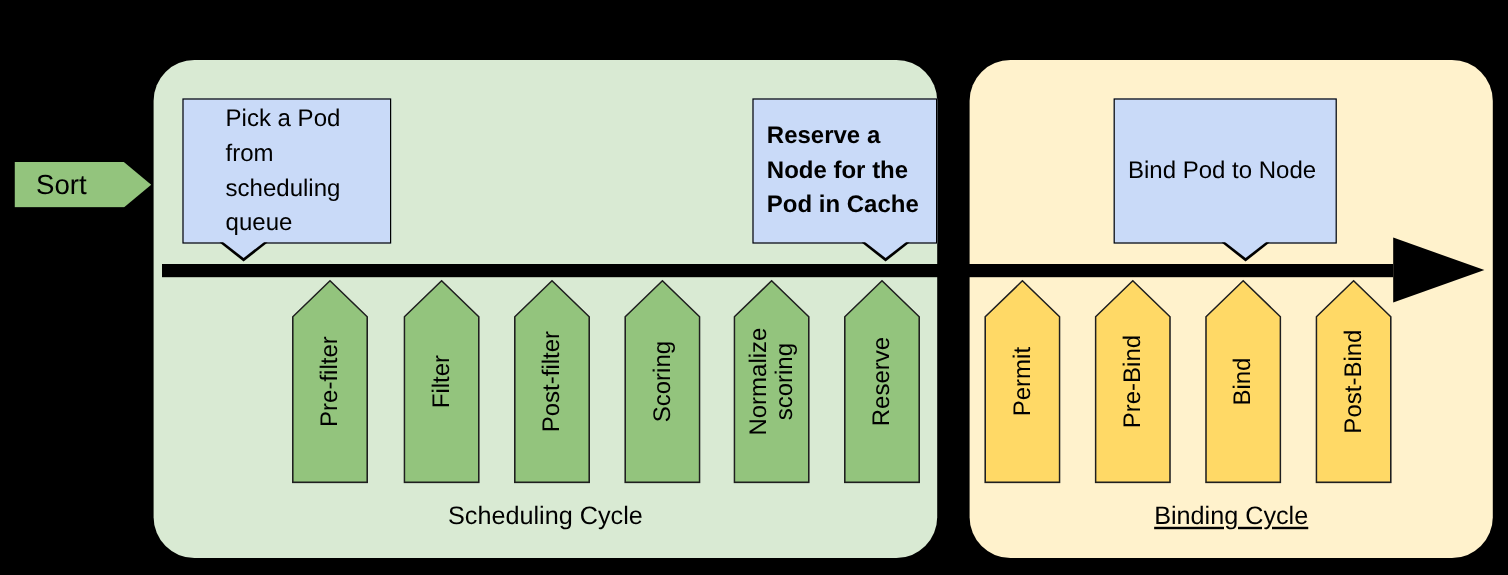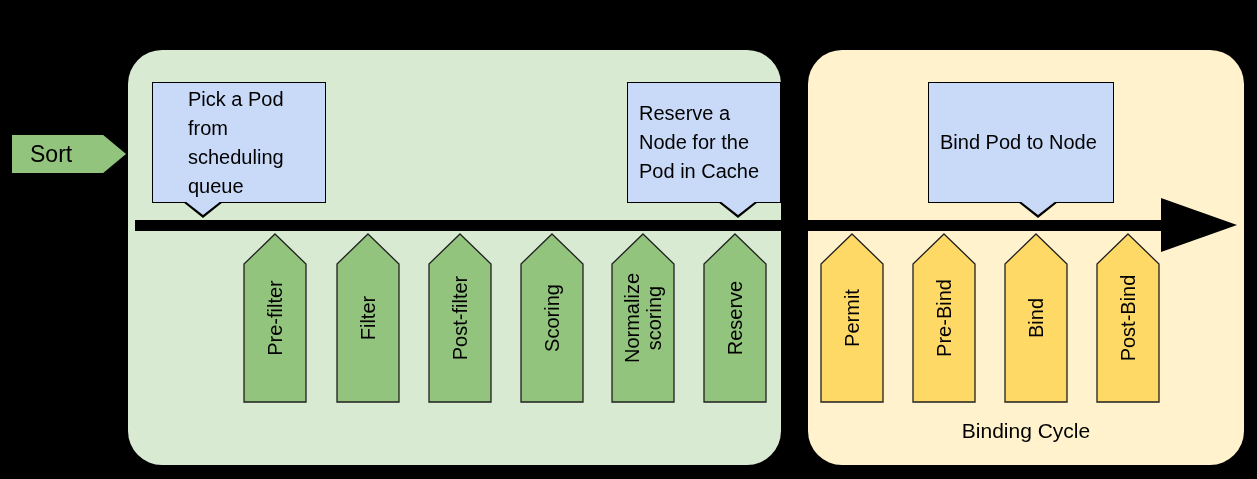--- a/index.html
+++ b/index.html
@@ -11,21 +11,21 @@
   
   .panel { position:absolute; top:50px; height:415px; border-radius:34px; }
   .panel.sched { left:128px; width:653px; background:#d9ead3; }
   .panel.bind  { left:808px; width:436px; background:#fff2cc; }
 
   .cycle-label {
     position:absolute; top:417px; height:28px; line-height:28px;
     font-size:21px; text-align:center;
   }
   .cycle-label.sched { left:128px; width:653px; }
-  .cycle-label.bind  { left:808px; width:436px; }
+  .cycle-label.bind  { left:808px; width:436px;text-decoration:underline; }
 
   
   .sort-arrow {
     position:absolute; left:12px; top:135px; width:114px; height:38px;
     background:#93c47d;
     clip-path:polygon(0 0, 80% 0, 100% 50%, 80% 100%, 0 100%);
     display:flex; align-items:center;
   }
   .sort-arrow .lbl { font-size:23px; padding-left:18px;text-align:center; }
 
@@ -41,21 +41,21 @@
   }
 
   
   .callout {
     position:absolute; top:82px; height:121px; box-sizing:border-box;
     background:#c9daf8; border:1px solid #000;
     display:flex; align-items:center;
   }
   .callout .txt { font-size:20px; line-height:29px; padding:0 8px 0 11px; }
   .callout.c1 { left:152px; width:174px;padding-left:24px; }
-  .callout.c2 { left:627px; width:154px; }
+  .callout.c2 { left:627px; width:154px;font-weight:bold; }
   .callout.c3 { left:928px; width:186px; }
   .tail-outer {
     position:absolute; top:119px; width:0; height:0;
     border-left:20px solid transparent; border-right:20px solid transparent;
     border-top:16px solid #000;
   }
   .tail-inner {
     position:absolute; top:118px; width:0; height:0;
     border-left:18px solid transparent; border-right:18px solid transparent;
     border-top:14px solid #c9daf8;
@@ -165,15 +165,16 @@
       </svg>
     <div class="pent-label">Bind</div>
   </div>
   <div class="pent yellow p10">
     <svg viewBox="0 0 64 170" preserveAspectRatio="none">
         <path d="M32 1 L63 31 L63 169 L1 169 L1 31 Z"></path>
       </svg>
     <div class="pent-label">Post-Bind</div>
   </div>
 
+  <div class="cycle-label sched">Scheduling Cycle</div>
   <div class="cycle-label bind">Binding Cycle</div>
 
 </div>
 
 </body></html>

